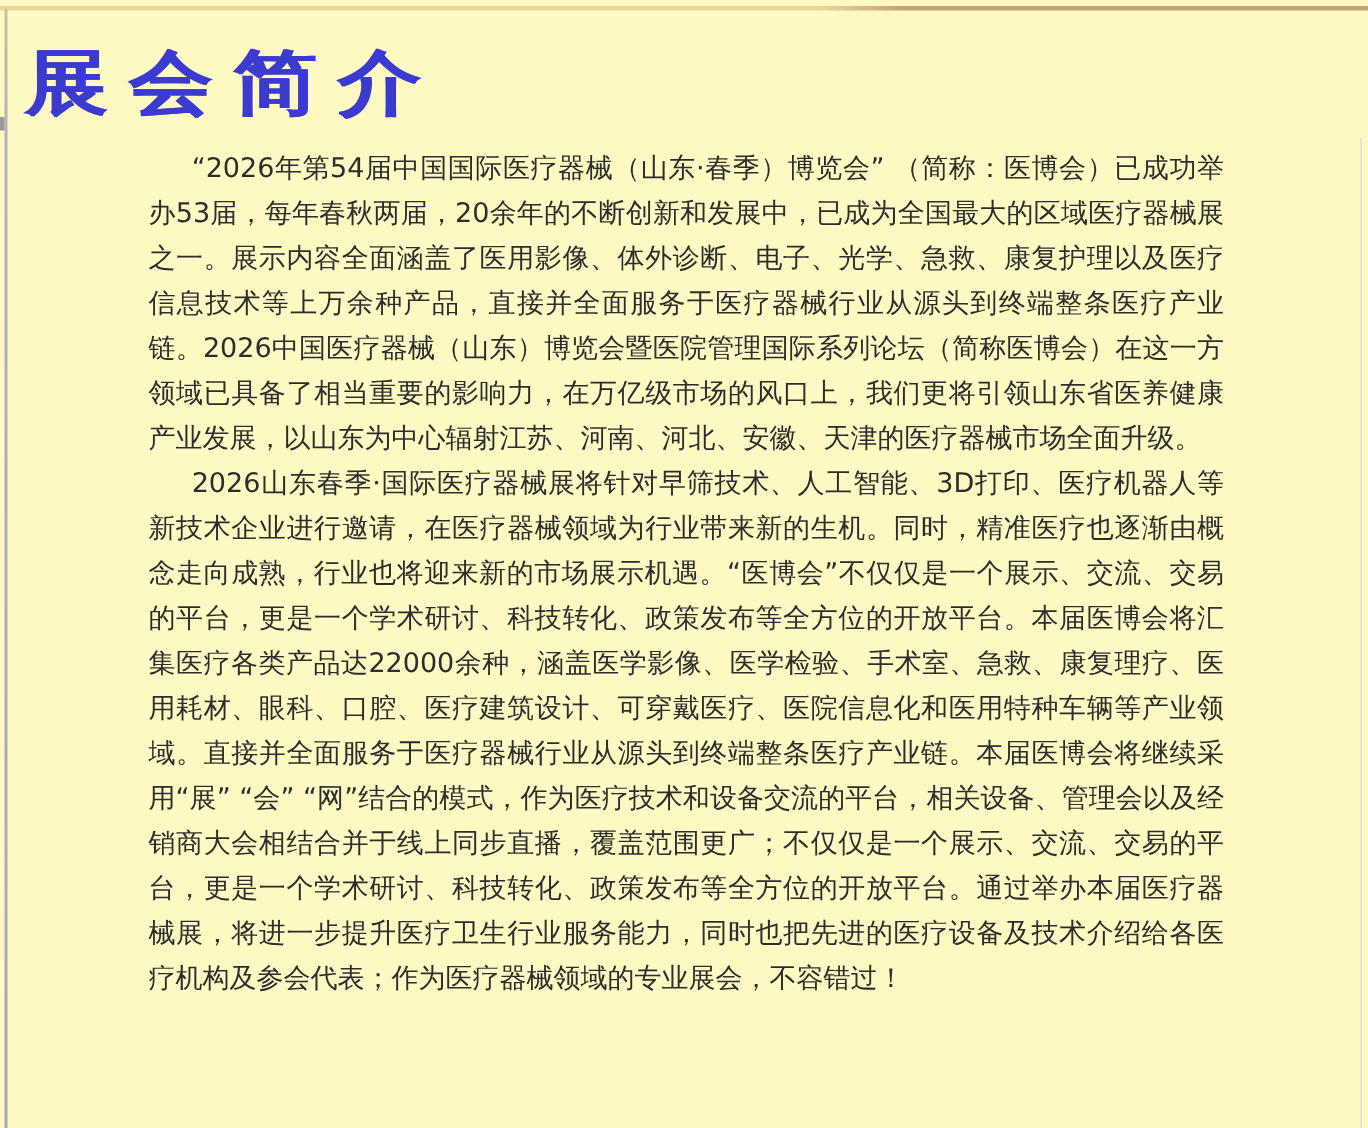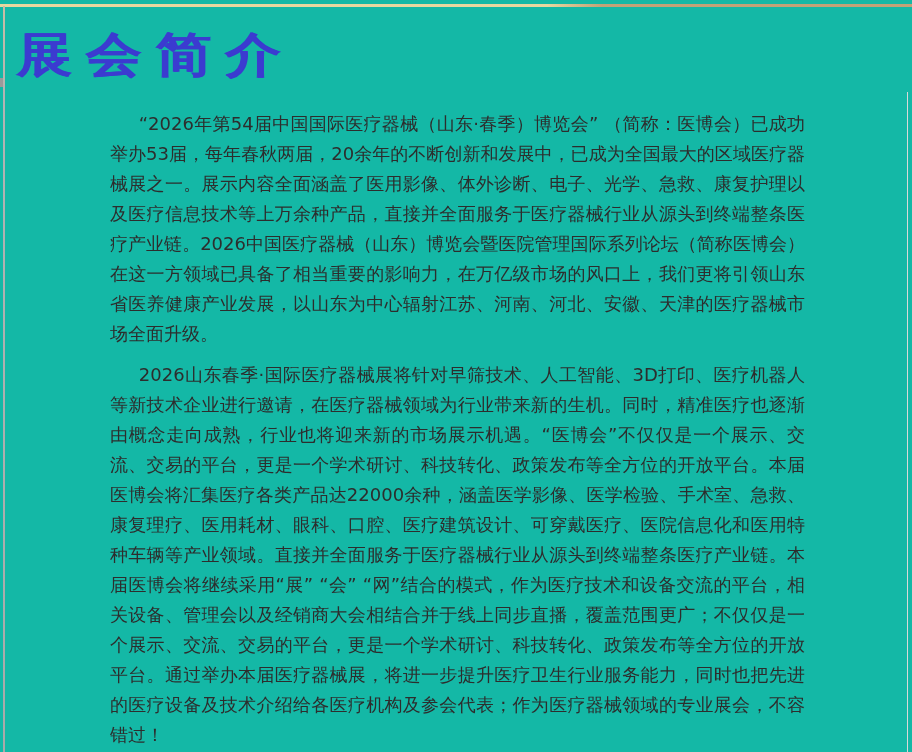--- a/index.html
+++ b/index.html
@@ -7,21 +7,21 @@
     width: 912px;
     height: 752px;
     background: #ffffff;
     font-family: "DejaVu Sans", sans-serif;
     overflow: hidden;
   }
   .page {
     position: relative;
     width: 912px;
     height: 752px;
-    background: #14b8a6;
+    background: #fef9c3;
   }
   
   .top-rule {
     position: absolute;
     left: 0; top: 4px;
     width: 912px; height: 3px;
     background: linear-gradient(to right,
       var(--border_gold_left, #e8d79f) 0%,
       var(--border_gold_left, #e8d79f) 60%,
       var(--border_tan_right, #c2a277) 66%,
@@ -63,21 +63,21 @@
     position: absolute;
     left: 99px; top: 98px;
     width: 717px;
     font-size: 18px;
     line-height: 30px;
     color: #2d2d2d;
     text-align: justify;
   }
   .content p {
     text-indent: 1.6em;
-    margin: 11px;
+    margin: 0;
   }
   .closing-wrap {
     position: absolute;
     left: 0; top: 708px;
     width: 806px;
     text-align: center;
   }
   .closing {
     font-size: 18px;
     color: #2d2d2d;

